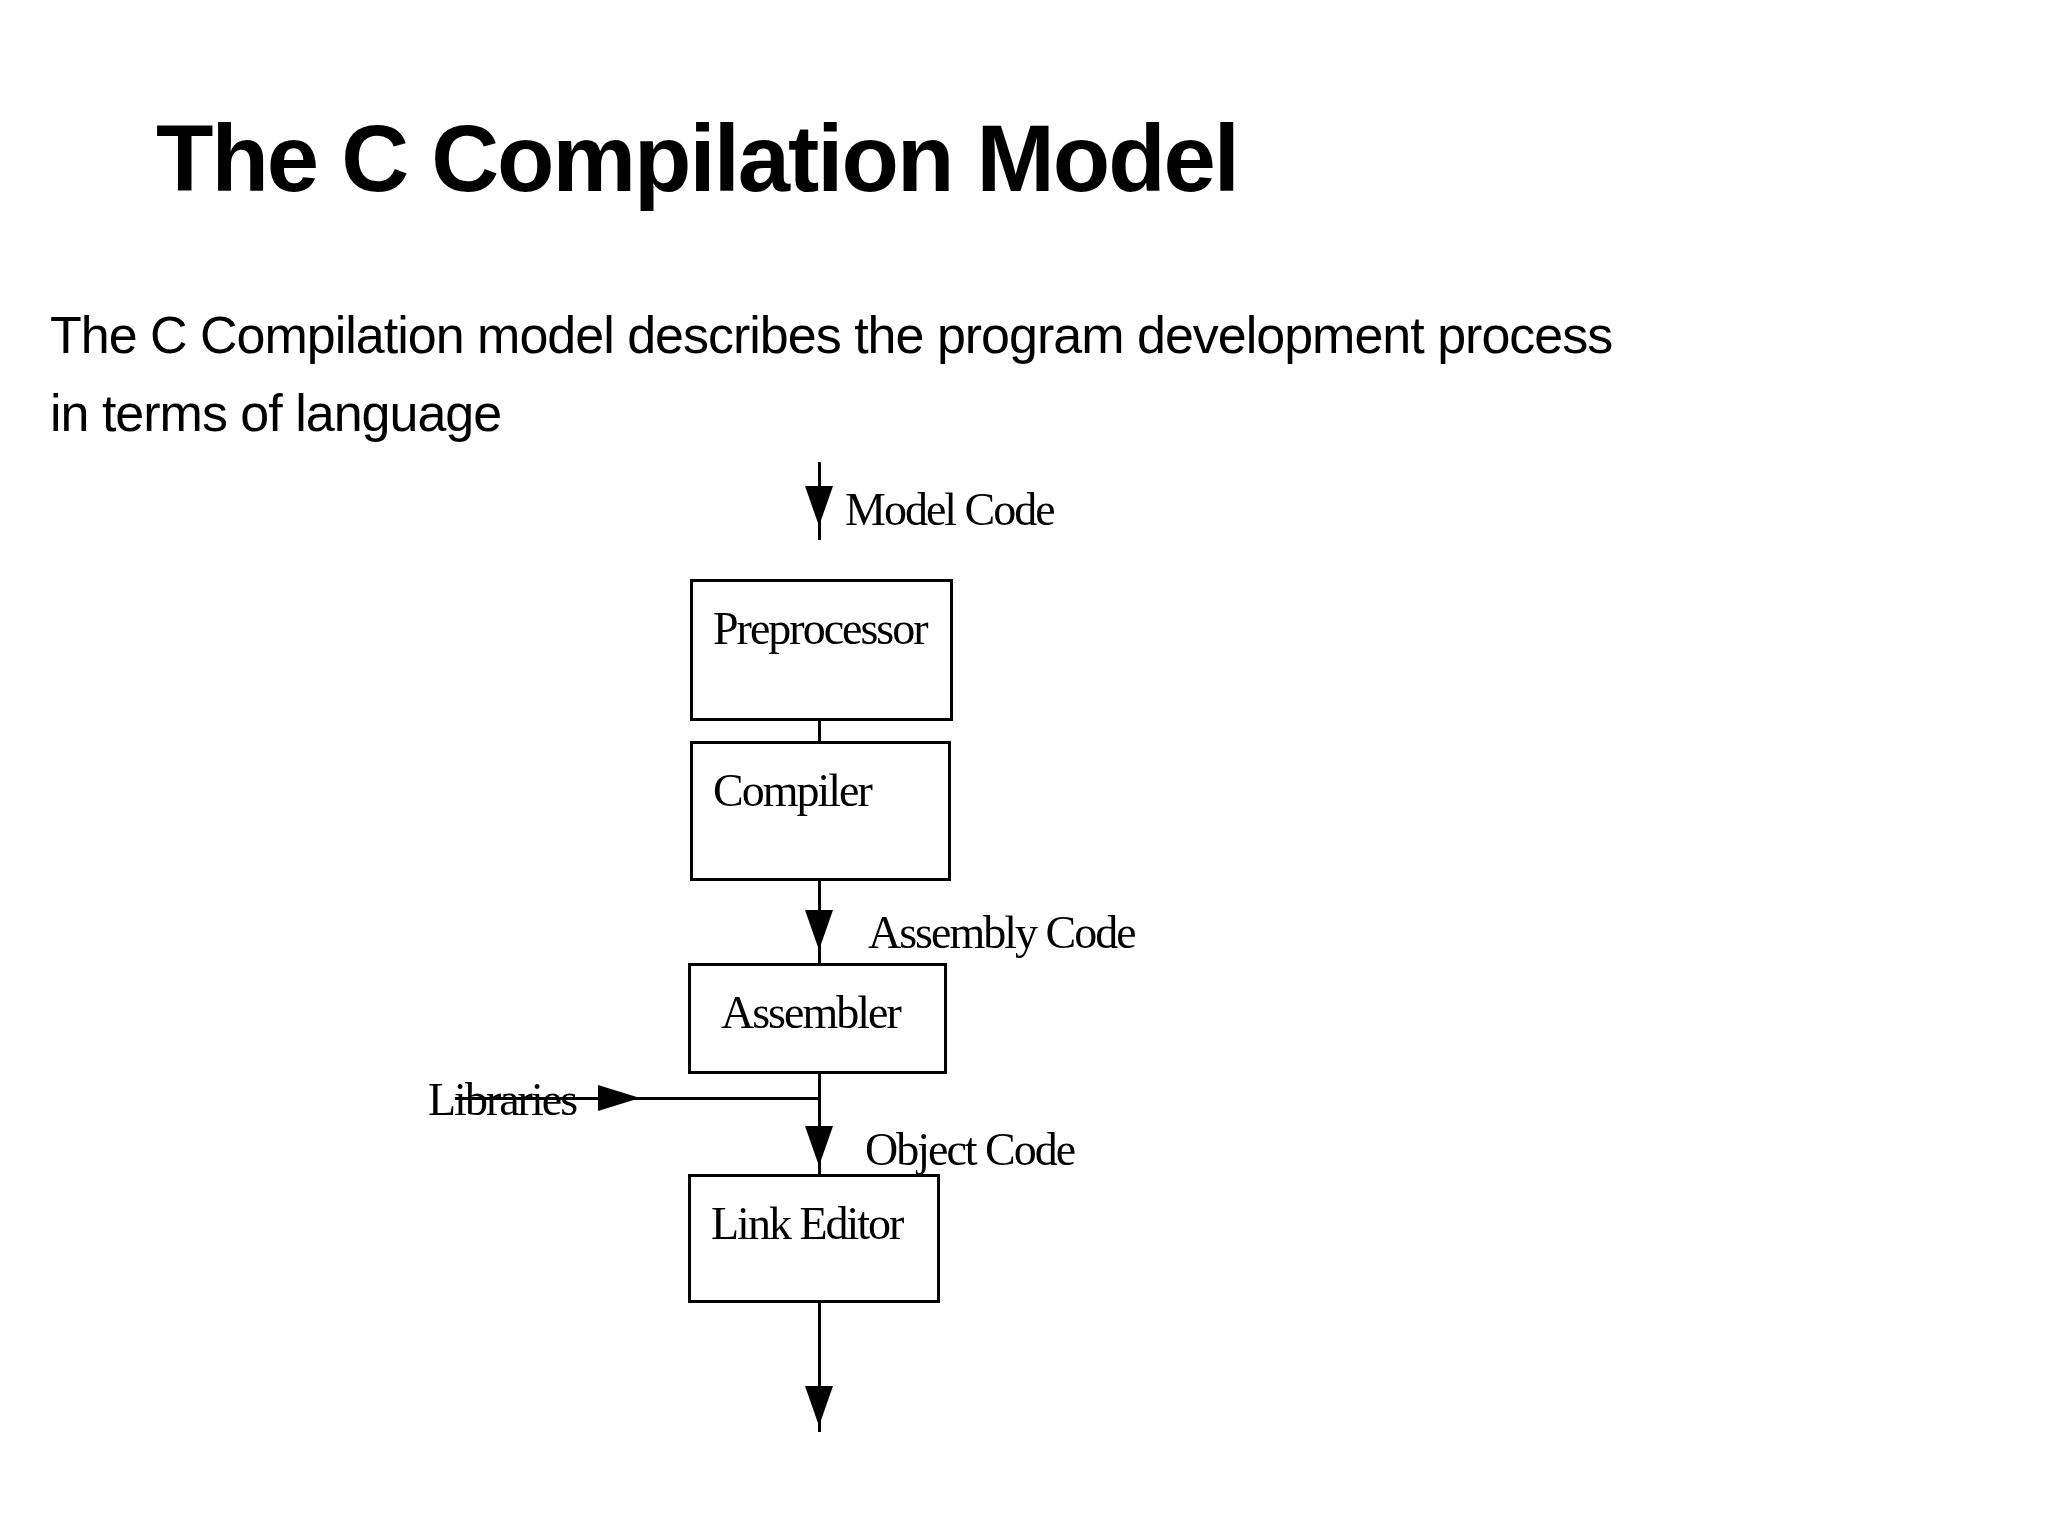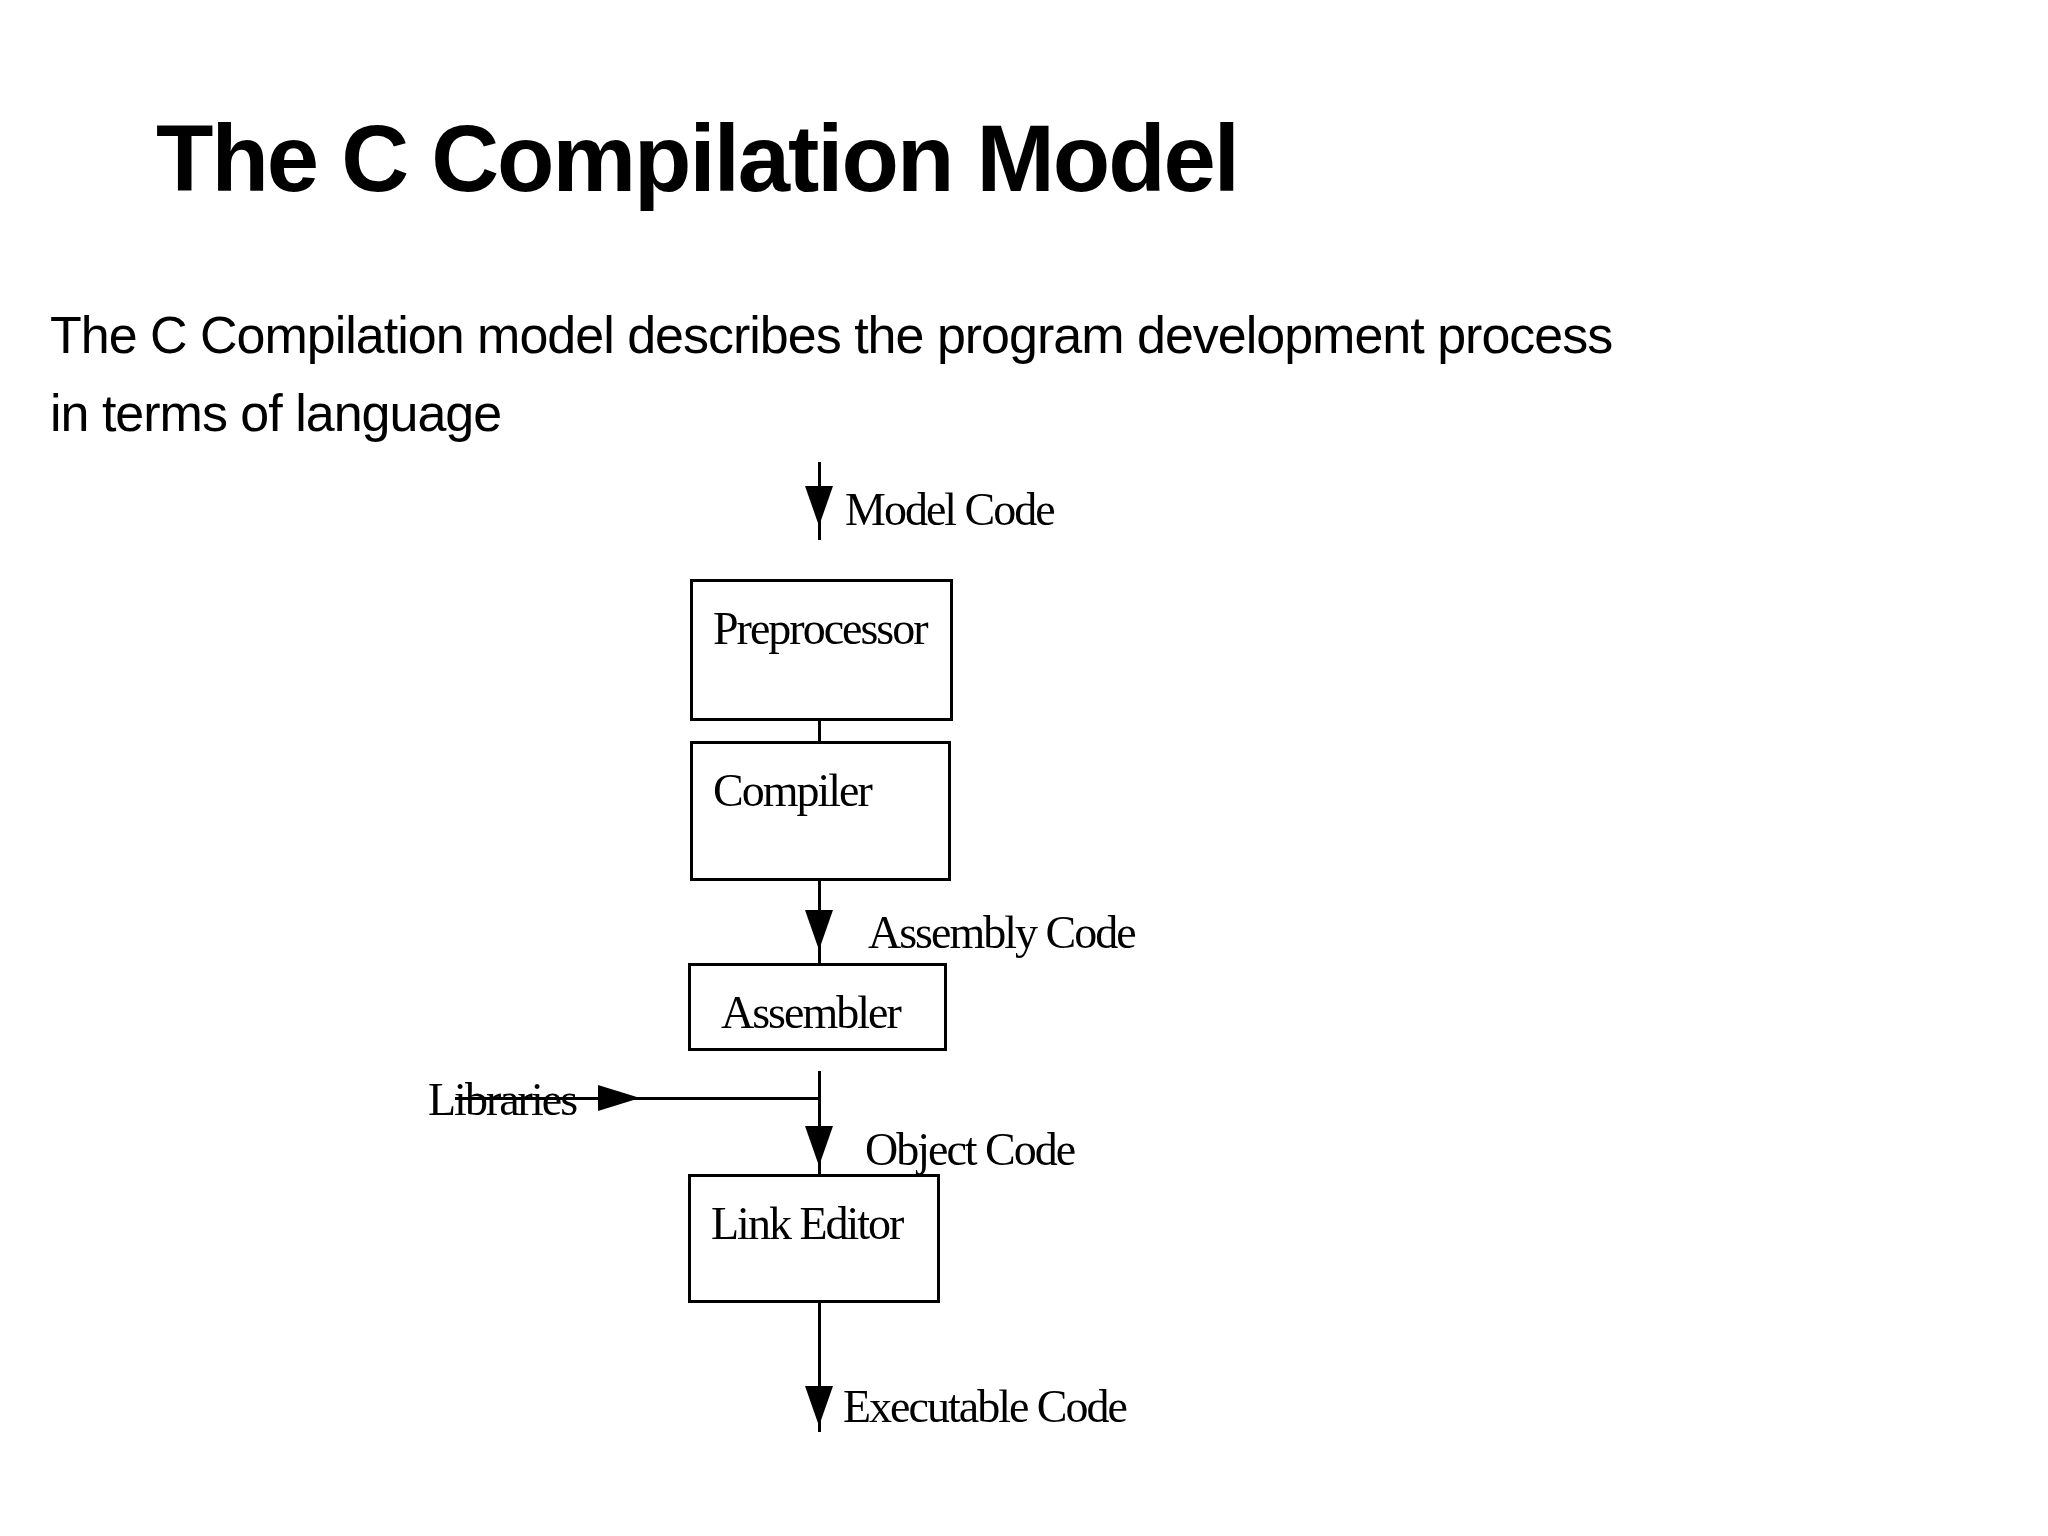--- a/index.html
+++ b/index.html
@@ -31,21 +31,21 @@
 
   .dbox {
     position: absolute; box-sizing: border-box;
     border: 3px solid #000; background: #fff;
     font-family: "Liberation Serif", serif;
     font-size: 46px; letter-spacing: -2px;
     padding: 20px 0 0 20px; white-space: nowrap;
   }
   .box-preprocessor { left: 690px; top: 538px; width: 263px; height: 142px; margin-top: 41px; }
   .box-compiler     { left: 690px; top: 741px; width: 261px; height: 140px; }
-  .box-assembler    { left: 688px; top: 963px; width: 259px; height: 88px; padding-left: 30px; }
+  .box-assembler    { left: 688px; top: 963px; width: 259px; height: 111px; padding-left: 30px; }
   .box-linkeditor   { left: 688px; top: 1174px; width: 252px; height: 129px; }
 
   .vline { position: absolute; left: 818px; width: 3px; background: #000; }
   .vline-a { top: 462px;  height: 78px; }
   .vline-b { top: 678px;  height: 66px; }
   .vline-c { top: 879px;  height: 87px; }
   .vline-d { top: 1071px; height: 106px; }
   .vline-e { top: 1301px; height: 131px; }
 
   .hline-lib { position: absolute; left: 455px; top: 1097px; width: 364px; height: 3px; background: #000; }
@@ -109,17 +109,16 @@
     <div class="tri-right"></div>
 
     <div class="dbox box-preprocessor">Preprocessor</div>
     <div class="dbox box-compiler">Compiler</div>
     <div class="dbox box-assembler">Assembler</div>
     <div class="dbox box-linkeditor">Link Editor</div>
 
     <div class="dlabel lbl-source">Model Code</div>
     <div class="dlabel lbl-assembly">Assembly Code</div>
     <div class="dlabel lbl-object">Object Code</div>
-    <div class="dlabel lbl-executable">Executable Code</div>
     <div class="dlabel lbl-libraries">Libraries</div>
 
   </div>
 </div>
 
 </body></html>

